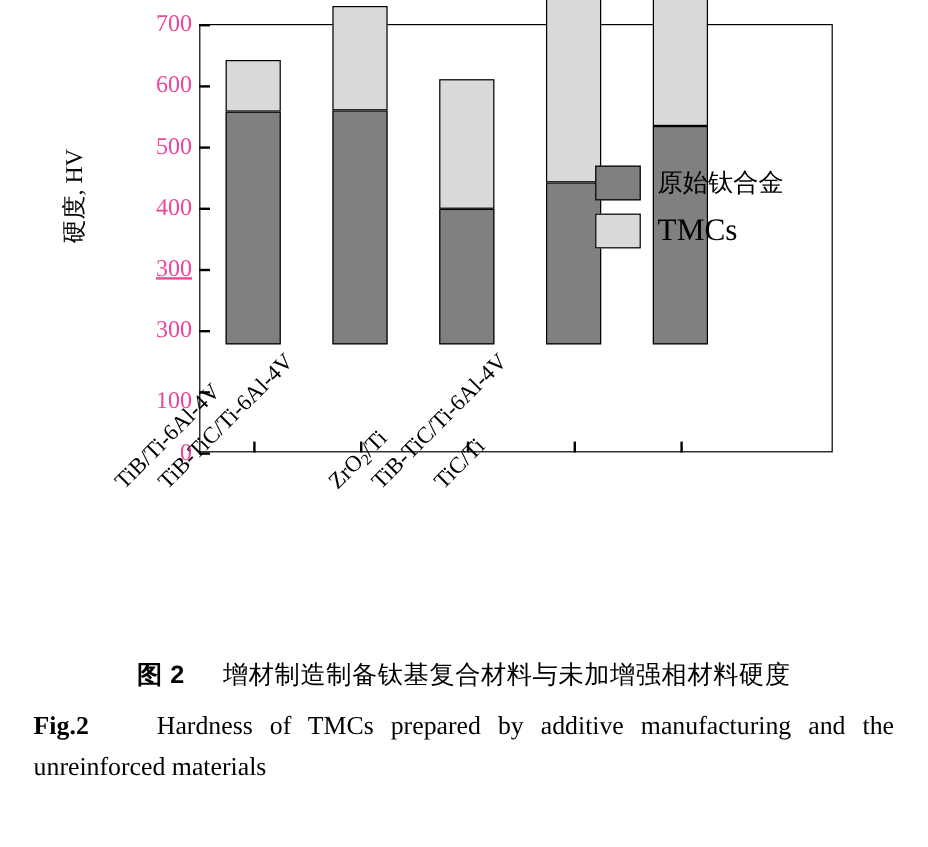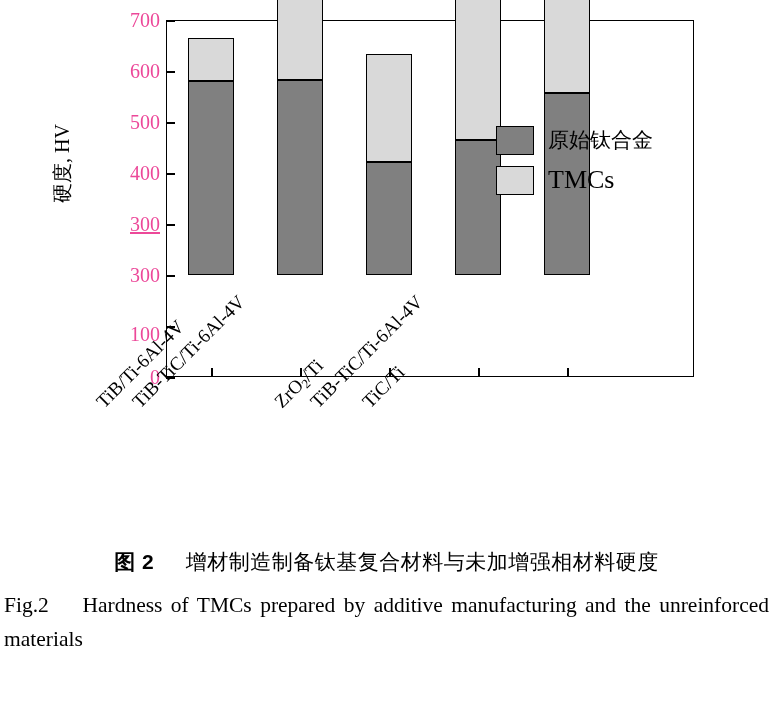--- a/index.html
+++ b/index.html
@@ -79,21 +79,21 @@
     font-family: "Liberation Serif", serif;
     font-size: 20px;
     color: #000;
     white-space: nowrap;
   }
 
   
   .bars-layer {
     position: absolute;
     left: 166px;
-    top: 20px;
+    top: 32px;
     width: 528px;
     height: 255px;
   }
   .bar-group {
     position: absolute;
     bottom: 0;
     width: 46px;
   }
   .seg {
     position: absolute;
@@ -164,39 +164,39 @@
     font-family: "Liberation Serif", serif;
     font-size: 26px;
   }
 
   
   .caption {
     position: absolute;
     left: 0;
     top: 548px;
     width: 773px;
-    padding: 0 4px;
+    padding: 0 28px;
     box-sizing: border-box;
   }
   .cap-cn {
     font-family: "Liberation Sans", sans-serif;
     font-size: 21px;
     text-align: center;
     margin-bottom: 12px;
     letter-spacing: 0.5px;
   }
   .cap-cn b { font-weight: bold; }
   .cap-en {
     font-family: "Liberation Serif", serif;
     font-size: 21.5px;
     line-height: 34px;
     text-align: justify;
     text-align-last: left;
   }
-  .cap-en .lead { font-weight: normal; }
+  .cap-en .lead { font-weight: bold; }
 </style>
 </head>
 <body>
 
 <div id="figure">
 
   <div class="y-ticks-wrap">
     <div class="y-tick-label" style="top:347px;">0</div>
     <div class="y-tick-label" style="top:304px;">100</div>
     <div class="y-tick-label" style="top:245px;">300</div>

